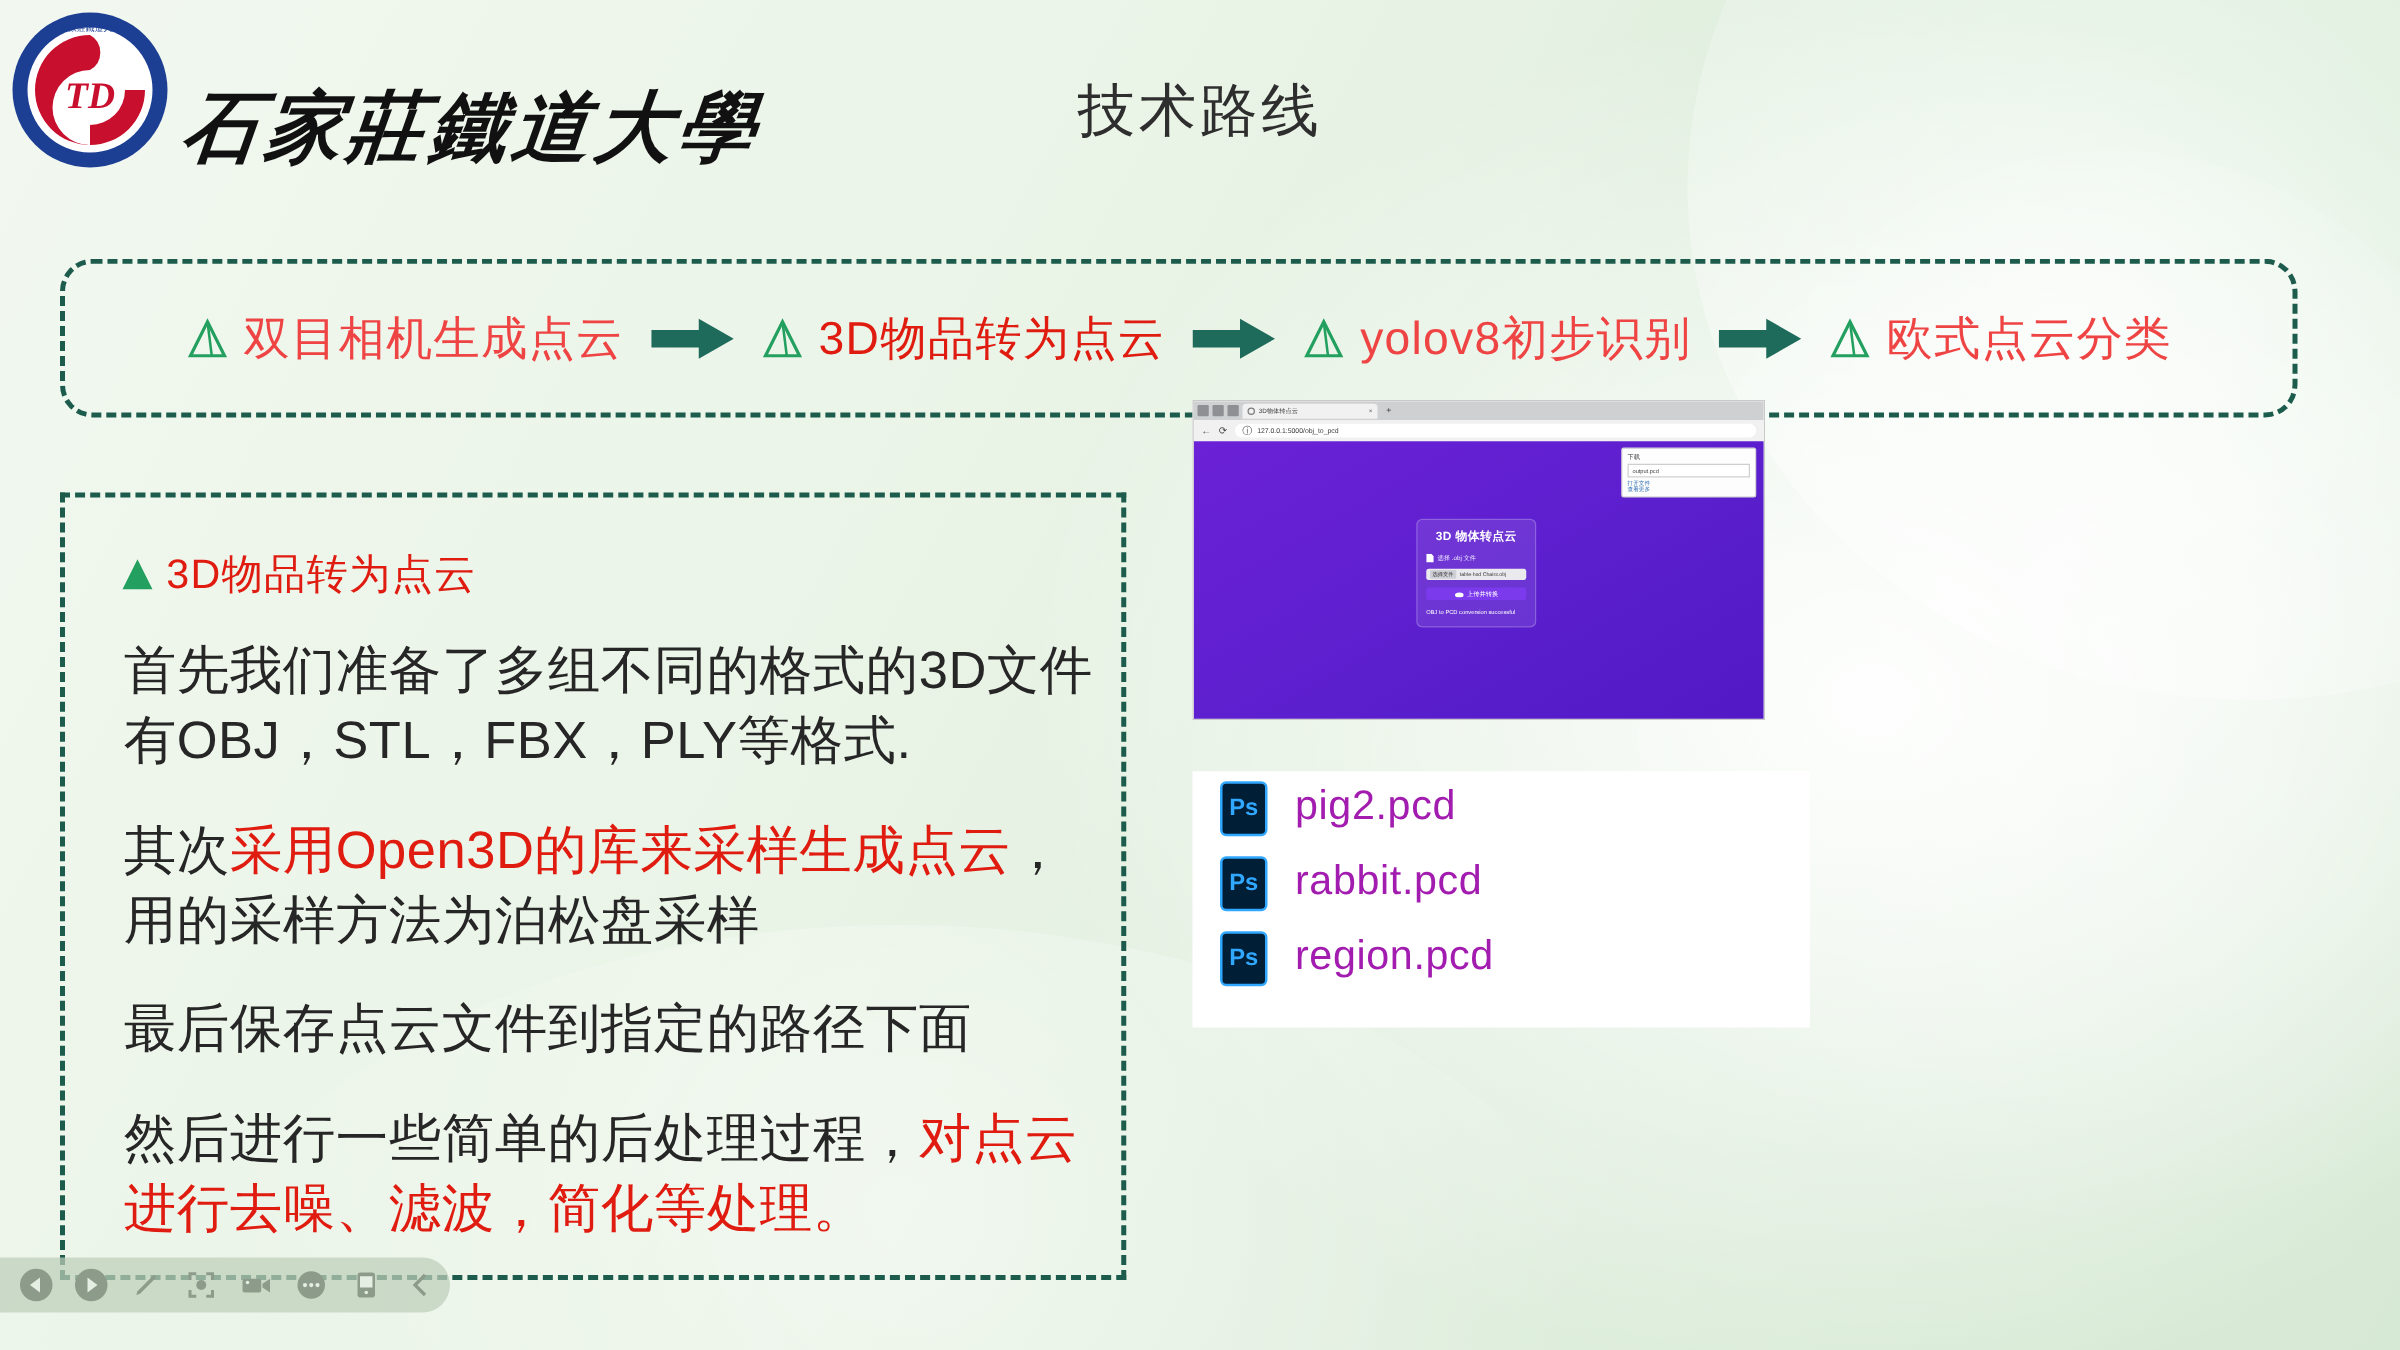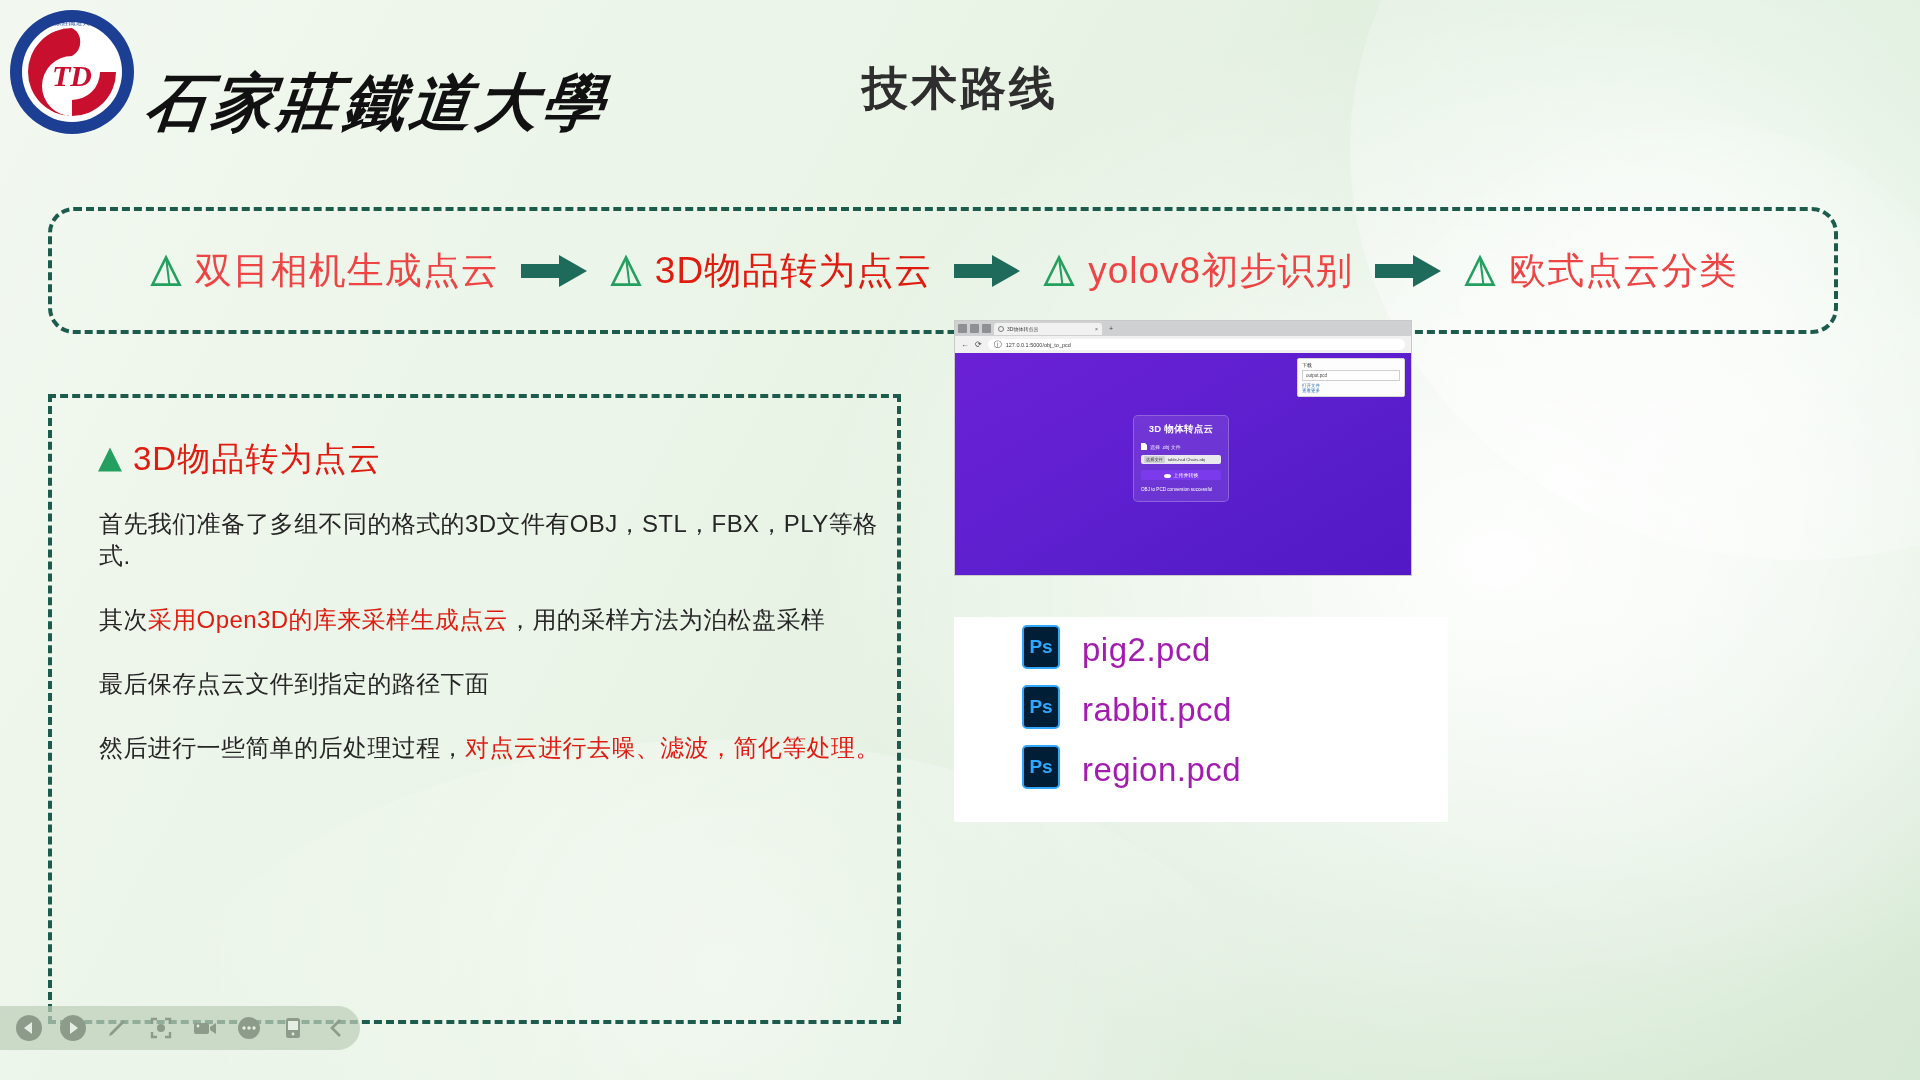--- a/index.html
+++ b/index.html
@@ -43,21 +43,21 @@
     font-style: italic; letter-spacing: 4px;
     transform: skewX(-6deg);
   }
   #uni-en {
     font-family: "Liberation Serif", "DejaVu Serif", serif;
     font-size: 26px; color: #1a1a1a; letter-spacing: 1.2px;
     margin-top: 6px; text-align: center;
   }
   #page-title {
     position: absolute; left: 0; top: 58px; width: 1920px; text-align: center;
-    font-size: 46px; font-weight: 700; color: #2e2e2e; letter-spacing: 3px;
+    font-size: 46px; font-weight: 400; color: #2e2e2e; letter-spacing: 3px;
   }
 
   
   #flow-box {
     position: absolute; left: 48px; top: 207px; width: 1790px; height: 127px;
     border: 4px dashed #1d5c4d; border-radius: 26px;
     display: flex; align-items: center; justify-content: center; gap: 10px;
   }
   .flow-step { display: flex; align-items: center; gap: 12px; }
   .tri { width: 34px; height: 34px; flex: 0 0 34px; }
@@ -72,21 +72,21 @@
   }
   #panel-head {
     position: absolute; left: 45px; top: 39px;
     display: flex; align-items: center; gap: 10px;
   }
   #panel-head .tri { width: 26px; height: 26px; flex: 0 0 26px; }
   #panel-head-label { font-size: 33px; color: #e01b10; letter-spacing: 1px; }
 
   #paras { position: absolute; left: 47px; top: 110px; width: 790px; }
   .para {
-    font-size: 24px; line-height: 1.33; color: #262626; margin-bottom: 32px;
+    font-size: 42px; line-height: 1.33; color: #262626; margin-bottom: 32px;
     letter-spacing: 0.4px;
   }
   .para em { font-style: normal; color: #e01b10; }
 
   
   #browser-shot {
     position: absolute; left: 954px; top: 320px; width: 458px; height: 256px;
     background: #ffffff; border: 1px solid #c9c9c9; overflow: hidden;
   }
   .bs-tabstrip {
@@ -157,21 +157,21 @@
   .tb-search-text { font-size: 4.2px; color: #666; }
   .tb-icons { display: flex; align-items: center; gap: 3px; margin-left: 4px; }
   .tb-ic { width: 9px; height: 9px; border-radius: 2px; }
   .tb-right { display: flex; align-items: center; gap: 3px; margin-left: 4px; }
   .tb-right-text { font-size: 4px; color: #2d3a23; line-height: 1.2; text-align: right; }
 
   #file-card {
     position: absolute; left: 954px; top: 617px; width: 494px; height: 205px;
     background: #ffffff;
   }
-  .file-row { display: flex; align-items: flex-end; gap: 22px; padding: 8px 0 8px 22px; margin-left: 46px; }
+  .file-row { display: flex; align-items: flex-start; gap: 22px; padding: 8px 0 8px 22px; }
   .ps-icon {
     width: 38px; height: 44px; flex: 0 0 38px; background: #001e36; border-radius: 5px;
     border: 2px solid #31a8ff; display: flex; align-items: center; justify-content: center;
   }
   .ps-icon span { font-size: 19px; font-weight: 700; color: #31a8ff; font-family: "Liberation Sans", sans-serif; }
   .file-name { font-size: 33px; color: #a21caf; letter-spacing: 0.5px; }
 
   
   #ppt-toolbar {
     position: absolute; left: 0; bottom: 30px; width: 360px; height: 44px;

